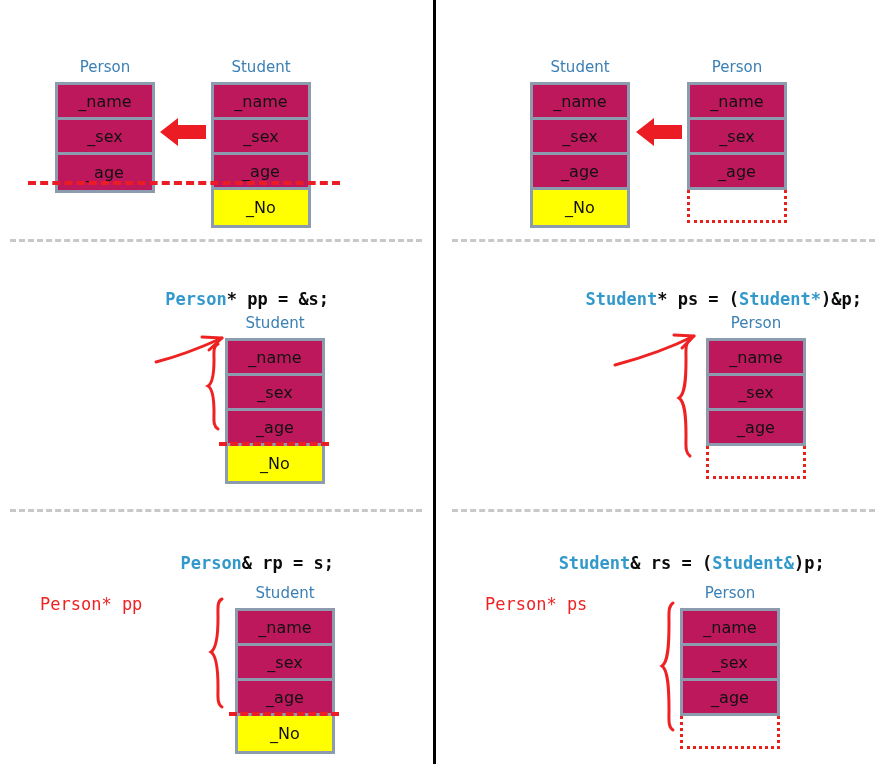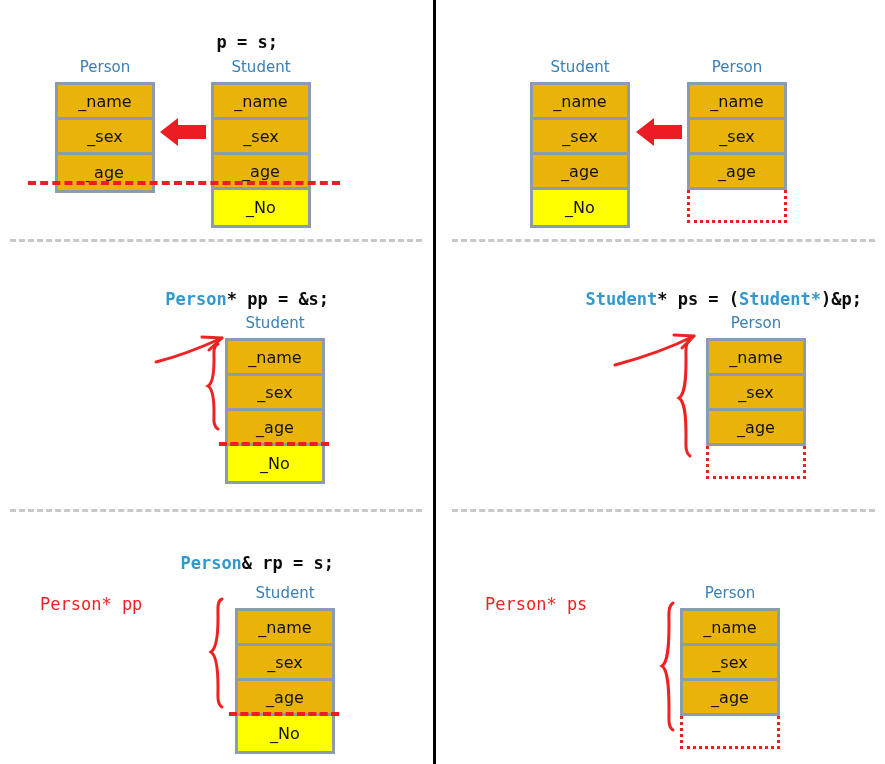--- a/index.html
+++ b/index.html
@@ -57,21 +57,21 @@
     white-space: nowrap;
   }
   .obj-body {
     border: 3px solid #8c9bad;
     box-sizing: border-box;
     background: #ffffff;
   }
   .row {
     box-sizing: border-box;
     border-bottom: 3px solid #8c9bad;
-    background: #eab308;
+    background: #be185d;
     font-family: "DejaVu Sans", sans-serif;
     font-size: 16px;
     color: #111111;
     display: flex;
     align-items: center;
     justify-content: center;
     position: relative;
   }
   .row:last-child { border-bottom: none; }
   .row.yellow { background: #ffff00; }
@@ -117,23 +117,20 @@
 <div id="root">
 
   <div class="v-divider"></div>
 
   <div class="h-divider" style="left:10px;  top:239px; width:412px;"></div>
   <div class="h-divider" style="left:452px; top:239px; width:423px;"></div>
   <div class="h-divider" style="left:10px;  top:509px; width:412px;"></div>
   <div class="h-divider" style="left:452px; top:509px; width:423px;"></div>
 
   <div class="panel" style="left:0; top:0; width:433px; height:239px;">
-    <div class="panel-title" style="top:12px;">
-      <span class="tk-dark">p = s;</span>
-    </div>
 
     <div class="obj" style="left:55px; top:82px; width:100px;">
       <div class="obj-label">Person</div>
       <div class="obj-body">
         <div class="row" style="height:35px;">_name</div>
         <div class="row" style="height:35px;">_sex</div>
         <div class="row" style="height:35px;">_age</div>
       </div>
     </div>
 
@@ -235,20 +232,23 @@
         <div class="row" style="height:35px;">_sex</div>
         <div class="row" style="height:35px;">_age</div>
         <div class="row yellow" style="height:35px;">_No</div>
       </div>
     </div>
 
     <div class="slice-line" style="left:219px; top:203px; width:110px;"></div>
   </div>
 
   <div class="panel" style="left:437px; top:509px; width:448px; height:255px;">
+    <div class="panel-title" style="top:24px;">
+      <span class="tk-type">Student</span><span class="tk-dark">&amp; rs = (</span><span class="tk-type">Student&amp;</span><span class="tk-dark">)p;</span>
+    </div>
 
     <div class="obj" style="left:243px; top:99px; width:100px;">
       <div class="obj-label">Person</div>
       <div class="obj-body open-bottom">
         <div class="row" style="height:35px;">_name</div>
         <div class="row" style="height:35px;">_sex</div>
         <div class="row" style="height:35px;">_age</div>
         <div class="row dotted-cell" style="height:33px;"></div>
       </div>
     </div>

